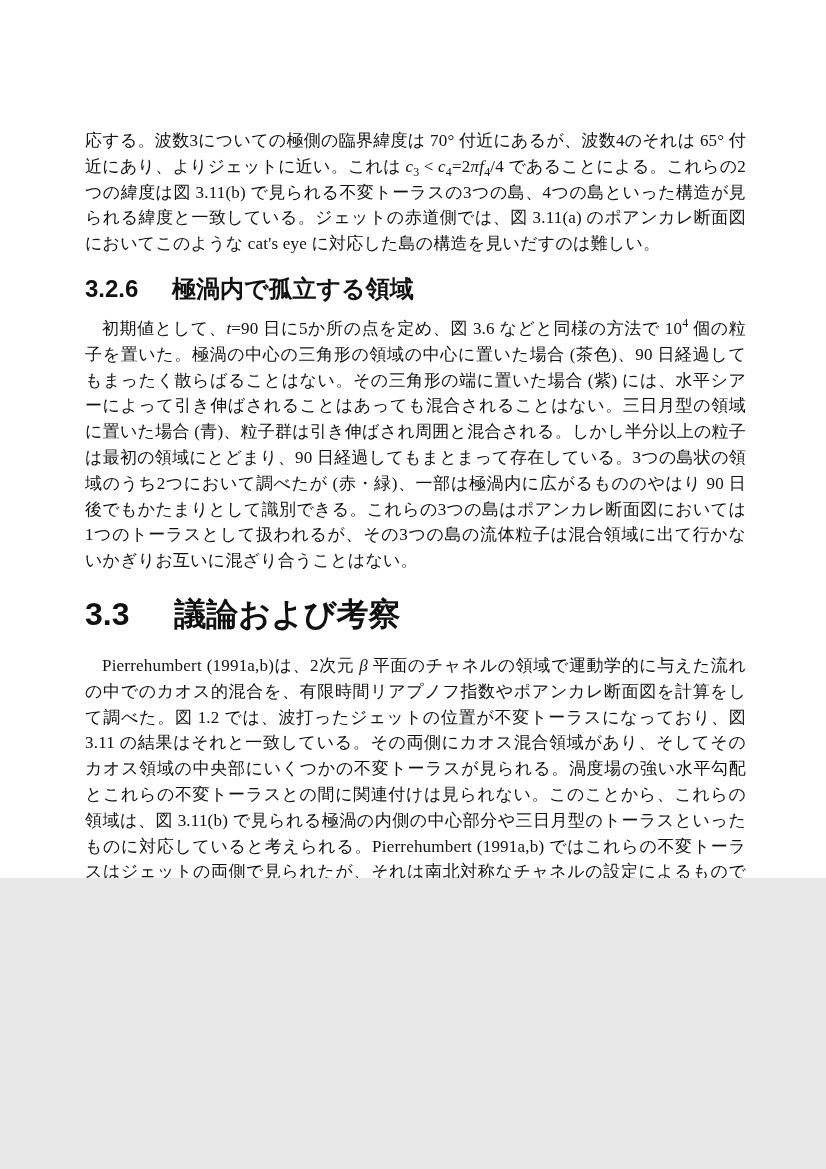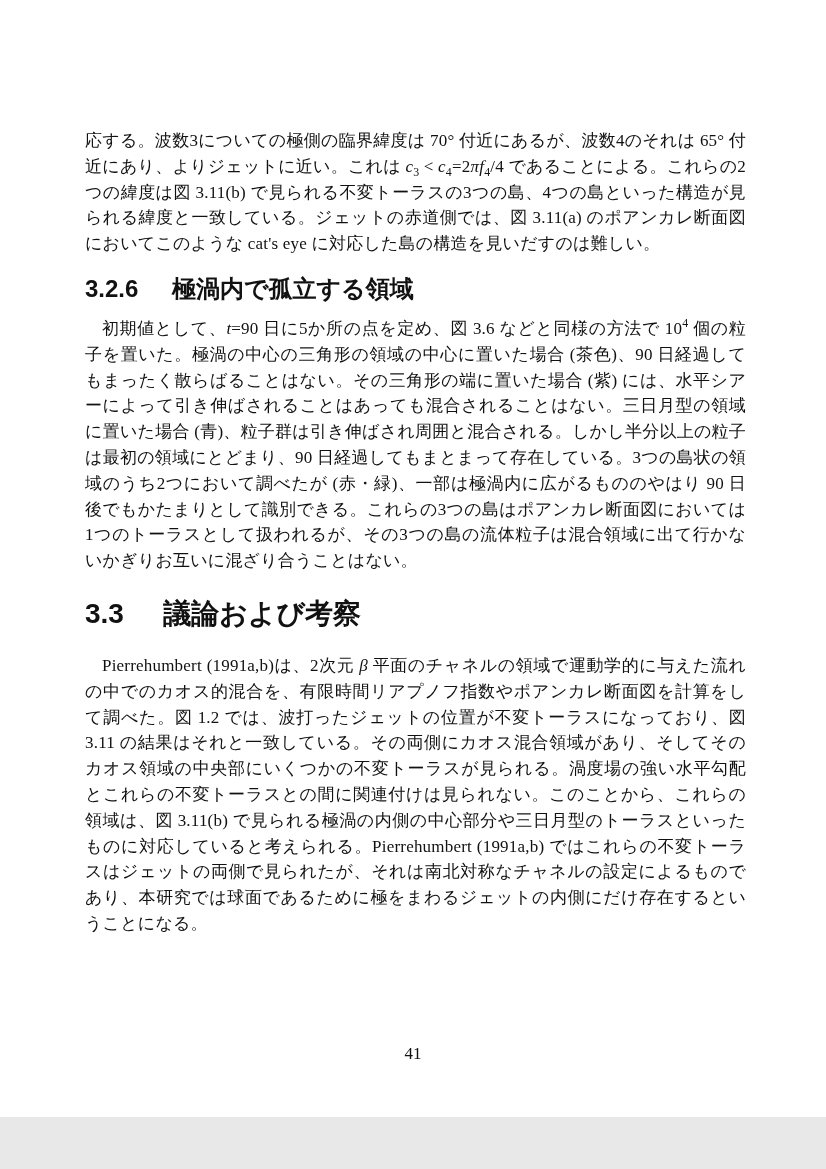--- a/index.html
+++ b/index.html
@@ -3,21 +3,21 @@
 <meta charset="utf-8">
 <style>
   html, body {
     margin: 0;
     padding: 0;
     background: #e8e8e8;
   }
   .page {
     position: relative;
     width: 826px;
-    height: 1117px;
+    height: 878px;
     margin: 0 auto;
     background: #ffffff;
     color: #111111;
     font-family: "Liberation Serif", "DejaVu Serif", serif;
     overflow: hidden;
   }
   .content {
     position: absolute;
     top: 128px;
     left: 85px;
@@ -47,21 +47,21 @@
     font-family: "Liberation Sans", "DejaVu Sans", sans-serif;
     font-weight: bold;
     font-size: 24px;
     line-height: 25px;
     color: #111111;
   }
   h1.section-heading {
     margin: 25px 0 24px 0;
     font-family: "Liberation Sans", "DejaVu Sans", sans-serif;
     font-weight: bold;
-    font-size: 28px;
+    font-size: 32px;
     line-height: 30px;
     color: #111111;
   }
   .heading-number {
     margin-right: 1.4em;
   }
   .page-number {
     position: absolute;
     top: 1044px;
     left: 0;

